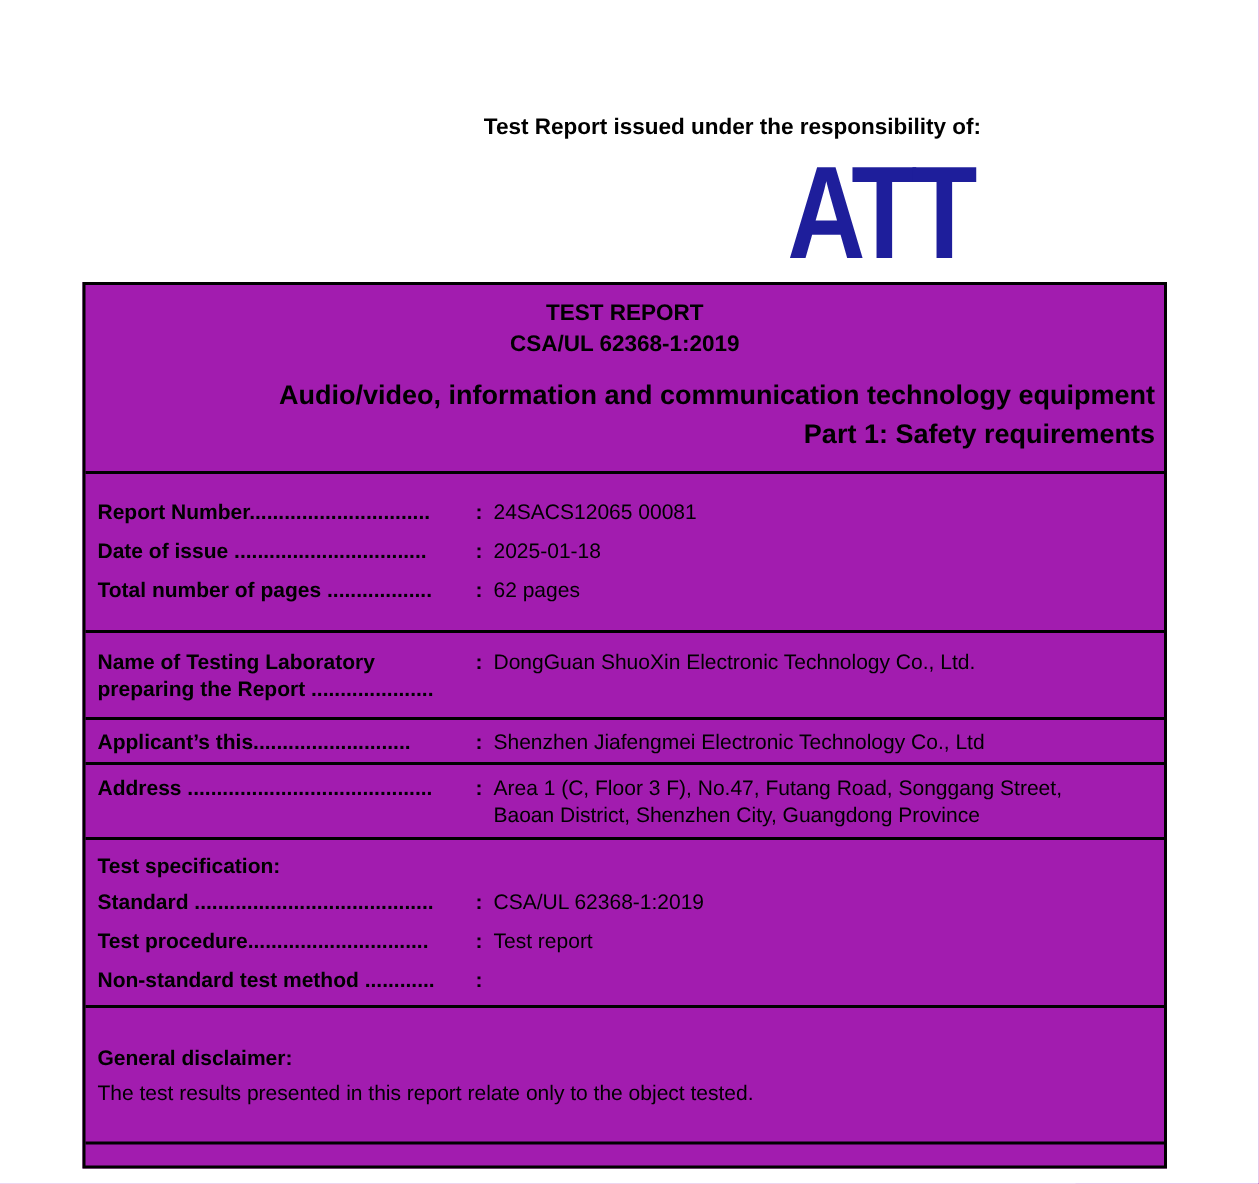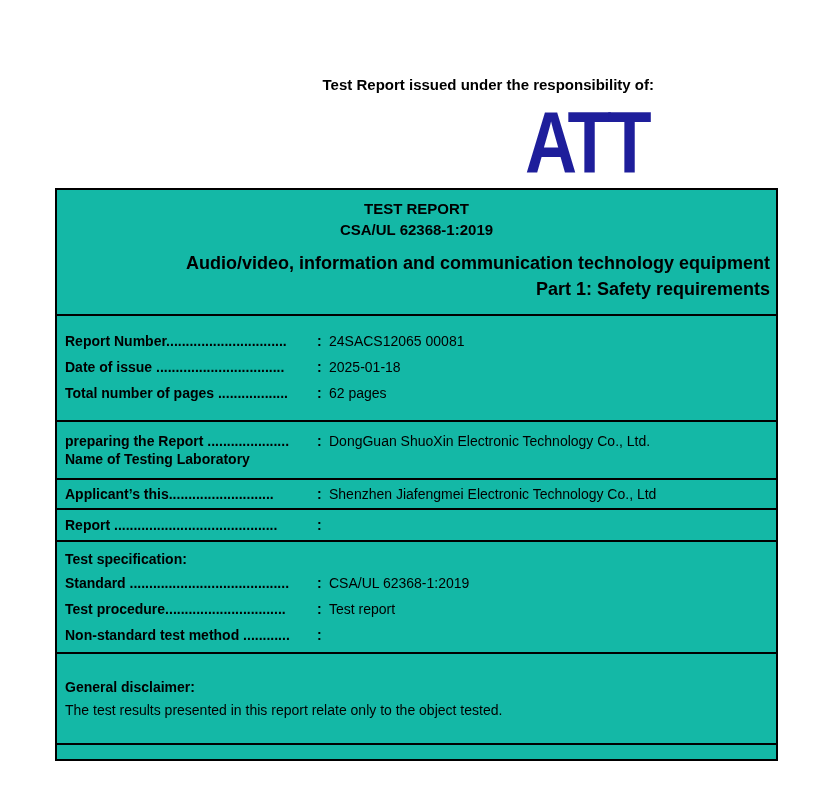--- a/index.html
+++ b/index.html
@@ -37,21 +37,21 @@
     letter-spacing: -5px;
     transform: scaleX(0.82);
     transform-origin: 100% 50%;
   }
   .report-table {
     position: absolute;
     top: 188px;
     left: 55px;
     width: 719px;
     border: 2px solid #000000;
-    background: #14b8a6;
+    background: #a21caf;
     box-sizing: content-box;
   }
   .section { border-top: 2px solid #000000; }
   .section:first-child { border-top: none; }
 
   .title-section {
     text-align: center;
     padding: 8px 6px 12px 6px;
   }
   .h1 {
@@ -140,40 +140,44 @@
       <div class="row">
         <div class="label">Total number of pages ..................</div>
         <div class="colon">:</div>
         <div class="value">62 pages</div>
       </div>
     </div>
 
     <div class="section lab-section">
       <div class="row">
         <div class="label">
+          <span class="lbl-line">Name of Testing Laboratory</span>
           <span class="lbl-line">preparing the Report .....................</span>
-          <span class="lbl-line">Name of Testing Laboratory</span>
         </div>
         <div class="colon">:</div>
         <div class="value">DongGuan ShuoXin Electronic Technology Co., Ltd.</div>
       </div>
     </div>
 
     <div class="section applicant-section">
       <div class="row">
         <div class="label">Applicant’s this...........................</div>
         <div class="colon">:</div>
         <div class="value">Shenzhen Jiafengmei Electronic Technology Co., Ltd</div>
       </div>
     </div>
 
     <div class="section address-section">
       <div class="row">
-        <div class="label">Report ..........................................</div>
-        <div class="colon">:</div>
+        <div class="label">Address ..........................................</div>
+        <div class="colon">:</div>
+        <div class="value">
+          <span class="val-line">Area 1 (C, Floor 3 F), No.47, Futang Road, Songgang Street,</span>
+          <span class="val-line">Baoan District, Shenzhen City, Guangdong Province</span>
+        </div>
       </div>
     </div>
 
     <div class="section spec-section">
       <div class="section-header">Test specification:</div>
       <div class="row">
         <div class="label">Standard .........................................</div>
         <div class="colon">:</div>
         <div class="value">CSA/UL 62368-1:2019</div>
       </div>

